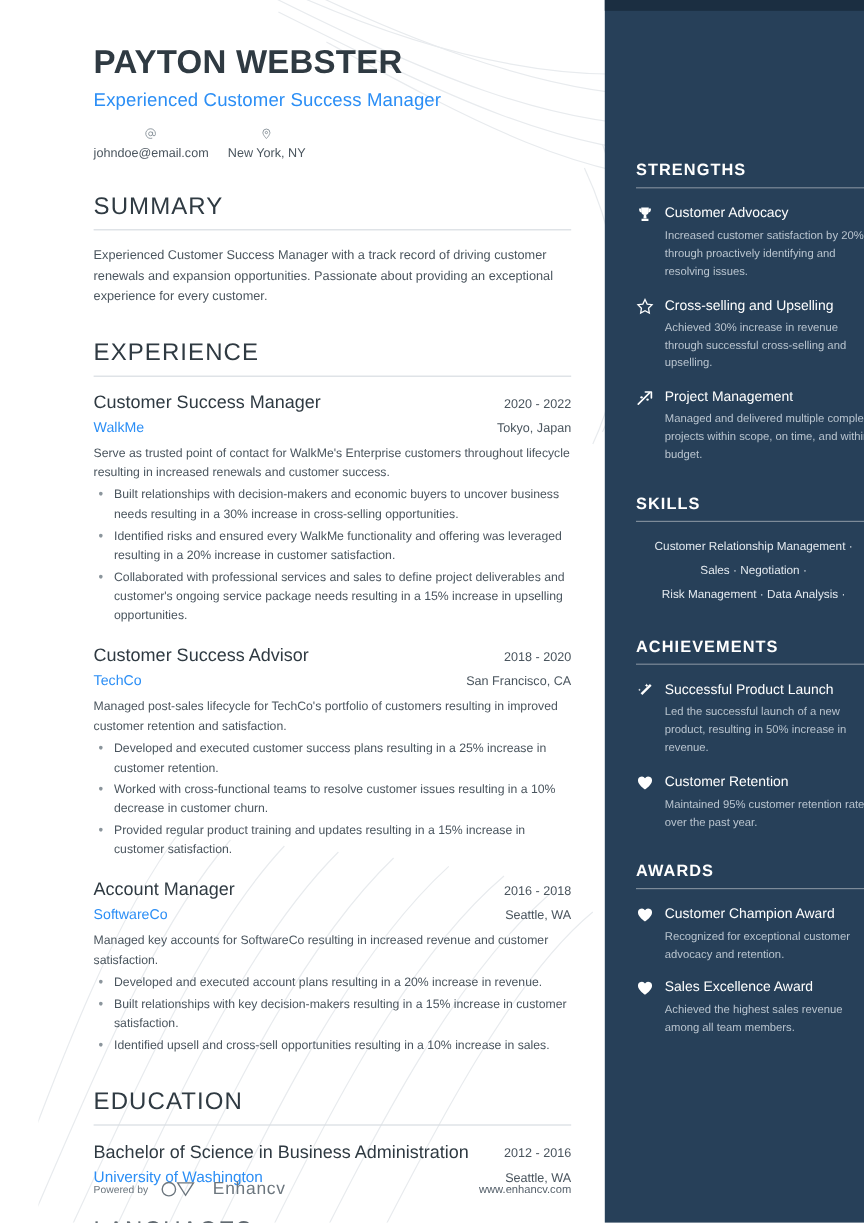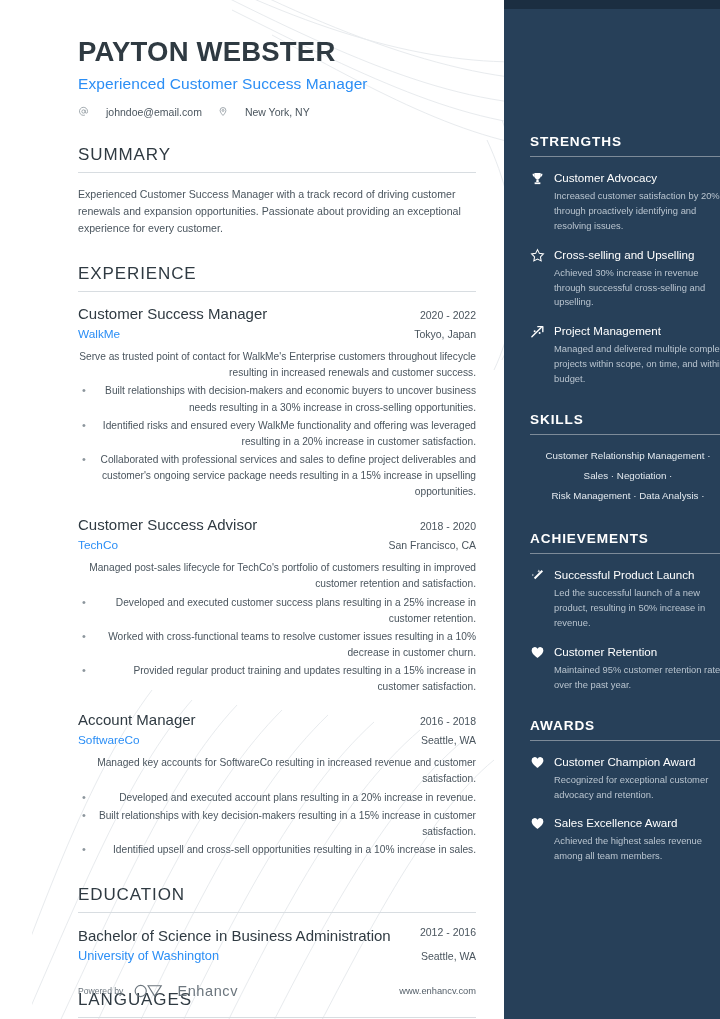--- a/index.html
+++ b/index.html
@@ -25,55 +25,55 @@
     letter-spacing: 0.2px; line-height: 1.15;
   }
   .role {
     font-size: 15.5px; color: #2b8ef5; margin-top: 7px;
     font-weight: 400; letter-spacing: 0.1px;
   }
   .contact-row {
     display: flex; align-items: center; gap: 16px;
     margin-top: 13px; font-size: 10.5px; color: #4a555e;
   }
-  .contact-item { display: flex; align-items: center; gap: 17px; }
+  .contact-item { display: flex; align-items: center; gap: 5px; flex-direction: column; }
   .contact-item svg { flex: none; }
 
   .sec { margin-top: 27px; }
   .sec-title {
-    font-size: 17px; color: #2f3a42; letter-spacing: 0.9px;
+    font-size: 20px; color: #2f3a42; letter-spacing: 0.9px;
     font-weight: 400; padding-bottom: 7px;
   }
   .sec-rule { height: 1px; background: #d8dde1; }
 
   .summary-text {
     margin-top: 13px; font-size: 10.6px; line-height: 1.62; color: #4a555e;
   }
 
-  .job { margin-top: 16px; text-align: right; }
+  .job { margin-top: 16px; }
   .job:first-of-type { margin-top: 13px; }
   .job-head { display: flex; justify-content: space-between; align-items: baseline; }
   .job-title { font-size: 15px; color: #2f3a42; font-weight: 400; line-height: 1.25; }
   .job-date { font-size: 10.5px; color: #4a555e; white-space: nowrap; padding-left: 12px; }
   .job-sub { display: flex; justify-content: space-between; align-items: baseline; margin-top: 3px; }
   .job-company { font-size: 11.8px; color: #2b8ef5; }
   .job-loc { font-size: 10.5px; color: #4a555e; white-space: nowrap; padding-left: 12px; }
   .job-desc { margin-top: 8px; font-size: 10.2px; line-height: 1.6; color: #4a555e; }
   .bullets { margin-top: 2px; list-style: none; }
   .bullets li {
     position: relative; padding-left: 17px;
     font-size: 10.2px; line-height: 1.58; color: #4a555e; margin-top: 2px;
   }
   .bullets li::before {
     content: "•"; position: absolute; left: 4px; top: -1px;
     color: #8b959c; font-size: 11px;
   }
 
   .edu { margin-top: 13px; }
-  .edu-head { display: flex; justify-content: space-between; align-items: flex-start; }
+  .edu-head { display: flex; justify-content: space-between; align-items: center; }
   .edu-degree { font-size: 15px; color: #2f3a42; line-height: 1.3; max-width: 320px; }
   .edu-sub { display: flex; justify-content: space-between; align-items: baseline; margin-top: 2px; }
   .edu-school { font-size: 12.8px; color: #2b8ef5; }
 
   .lang-row {
     display: flex; align-items: center; margin-top: 12px;
   }
   .lang-cell { display: flex; align-items: center; width: 205px; }
   .lang-name { font-size: 11.5px; color: #2f3a42; width: 92px; }
   .lang-level { font-size: 9.6px; color: #78828a; width: 62px; text-align: right; }

